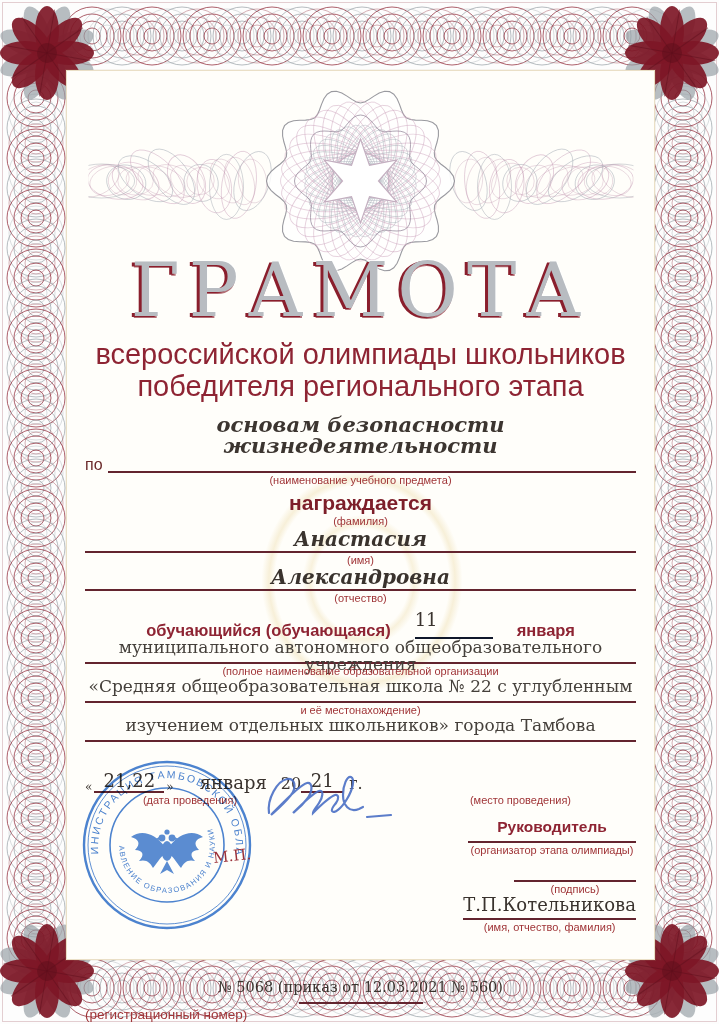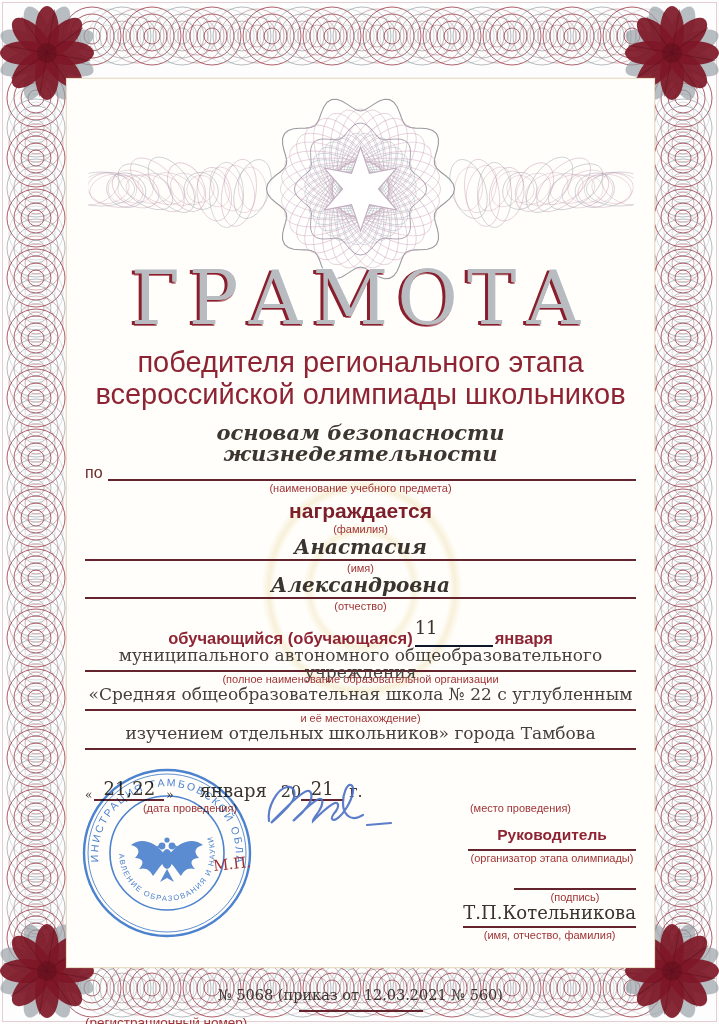--- a/index.html
+++ b/index.html
@@ -1,19 +1,19 @@
 <!DOCTYPE html>
 <html><head>
 <meta charset="utf-8">
 <style>
   html,body{margin:0;padding:0;background:#ffffff;}
   .stage{position:relative;width:719px;height:1024px;overflow:hidden;background:#fdfdfd;
          font-family:"Liberation Sans",sans-serif;}
   #border-svg{position:absolute;left:0;top:0;pointer-events:none;}
-  .paper{position:absolute;left:66px;top:78px;width:587px;height:888px;background:#fffefa;
+  .paper{position:absolute;left:66px;top:70px;width:587px;height:888px;background:#fffefa;
          border:1px solid #eadfc6;box-shadow:0 0 0 1px rgba(190,170,130,.12);}
   .watermark{position:absolute;left:140px;top:330px;width:310px;height:360px;pointer-events:none;
      background:
        radial-gradient(ellipse 150px 165px at 50% 50%, rgba(238,222,176,0) 58%, rgba(238,222,176,.45) 62%, rgba(238,222,176,0) 67%),
        radial-gradient(ellipse 90px 100px at 50% 50%, rgba(238,222,176,0) 52%, rgba(238,222,176,.4) 58%, rgba(238,222,176,0) 66%);}
   .rosette{position:absolute;left:50%;top:15px;transform:translateX(-50%);pointer-events:none;}
   .content{position:absolute;left:0;top:0;right:0;bottom:0;padding:0 18px;}
 
   .title{margin-top:184px;text-align:center;font-family:"DejaVu Serif",serif;font-weight:400;
          font-size:74px;line-height:.95;color:#b8bcc1;letter-spacing:9px;
@@ -25,21 +25,21 @@
   .po-word{font-size:16px;color:#6b2a2a;padding-right:5px;line-height:1;}
   .po-line{flex:1;border-bottom:2px solid #63242e;height:8px;}
   .small-label{text-align:center;font-size:11px;color:#a03538;line-height:1.2;margin-top:1px;}
   .award-word{margin-top:4px;text-align:center;font-size:21px;font-weight:600;color:#7d1f2a;line-height:1.1;}
 
   .field{margin-top:0;}
   .field .value{text-align:center;font-family:"DejaVu Serif",serif;font-style:italic;font-weight:bold;
         font-size:20px;color:#3a332e;line-height:1;height:21px;border-bottom:2px solid #63242e;padding-bottom:1px;}
   .field.school .value{font-style:normal;font-weight:400;font-size:17px;color:#45403b;height:22px;}
 
-  .class-row{margin-top:6px;display:flex;justify-content:center;align-items:flex-end;gap:2px;
+  .class-row{margin-top:6px;display:flex;justify-content:center;align-items:flex-end;gap:24px;
         font-weight:bold;color:#8e2433;font-size:16.5px;line-height:1.1;}
   .class-blank{width:78px;border-bottom:2px solid #0f172a;text-align:left;font-family:"DejaVu Serif",serif;
         font-weight:400;color:#3a332e;font-size:18px;line-height:1;padding-bottom:8px;}
 
   .date-block{margin-top:30px;}
   .d-row1{display:flex;align-items:flex-end;font-family:"DejaVu Serif",serif;font-size:18px;color:#3a332e;}
   .q{font-size:12px;color:#3a332e;line-height:1;padding:0 2px 0 0;}
   .q.close{padding:0 0 0 2px;}
   .blank{border-bottom:2px solid #63242e;text-align:center;line-height:1;padding-bottom:1px;}
   .day-blank{width:70px;font-size:18px;}
@@ -958,22 +958,22 @@
           <ellipse rx="56" ry="19" fill="none" stroke="#a7aeb7" stroke-width="0.8" opacity="0.55" transform="rotate(175)"></ellipse>
         </g>
         <path d="M66.0,0.0L65.4,3.4L63.7,6.7L61.1,9.7L58.1,12.3L55.1,14.8L52.4,17.0L50.5,19.4L49.5,22.0L49.1,25.0L49.4,28.5L49.8,32.3L50.0,36.4L49.7,40.3L48.7,43.8L46.7,46.7L43.8,48.7L40.3,49.7L36.4,50.0L32.3,49.8L28.5,49.4L25.0,49.1L22.0,49.5L19.4,50.5L17.0,52.4L14.8,55.1L12.3,58.1L9.7,61.1L6.7,63.7L3.4,65.4L0.0,66.0L-3.4,65.4L-6.7,63.7L-9.7,61.1L-12.3,58.1L-14.8,55.1L-17.0,52.4L-19.4,50.5L-22.0,49.5L-25.0,49.1L-28.5,49.4L-32.3,49.8L-36.4,50.0L-40.3,49.7L-43.8,48.7L-46.7,46.7L-48.7,43.8L-49.7,40.3L-50.0,36.4L-49.8,32.3L-49.4,28.5L-49.1,25.0L-49.5,22.0L-50.5,19.4L-52.4,17.0L-55.1,14.8L-58.1,12.3L-61.1,9.7L-63.7,6.7L-65.4,3.4L-66.0,0.0L-65.4,-3.4L-63.7,-6.7L-61.1,-9.7L-58.1,-12.3L-55.1,-14.8L-52.4,-17.0L-50.5,-19.4L-49.5,-22.0L-49.1,-25.0L-49.4,-28.5L-49.8,-32.3L-50.0,-36.4L-49.7,-40.3L-48.7,-43.8L-46.7,-46.7L-43.8,-48.7L-40.3,-49.7L-36.4,-50.0L-32.3,-49.8L-28.5,-49.4L-25.0,-49.1L-22.0,-49.5L-19.4,-50.5L-17.0,-52.4L-14.8,-55.1L-12.3,-58.1L-9.7,-61.1L-6.7,-63.7L-3.4,-65.4L-0.0,-66.0L3.4,-65.4L6.7,-63.7L9.7,-61.1L12.3,-58.1L14.8,-55.1L17.0,-52.4L19.4,-50.5L22.0,-49.5L25.0,-49.1L28.5,-49.4L32.3,-49.8L36.4,-50.0L40.3,-49.7L43.8,-48.7L46.7,-46.7L48.7,-43.8L49.7,-40.3L50.0,-36.4L49.8,-32.3L49.4,-28.5L49.1,-25.0L49.5,-22.0L50.5,-19.4L52.4,-17.0L55.1,-14.8L58.1,-12.3L61.1,-9.7L63.7,-6.7L65.4,-3.4L66.0,-0.0Z" fill="none" stroke="#9b8ea0" stroke-width="1" opacity="0.8"></path>
         <path d="M0.0,-42.0L9.0,-15.6L36.4,-21.0L18.0,0.0L36.4,21.0L9.0,15.6L0.0,42.0L-9.0,15.6L-36.4,21.0L-18.0,0.0L-36.4,-21.0L-9.0,-15.6Z" fill="#ffffff" stroke="#c4afc0" stroke-width="1.2"></path>
       </svg>
 
     <div class="content">
       <div class="title">ГРАМОТА</div>
 
       <div class="subtitle">
+        <div>всероссийской олимпиады школьников</div>
         <div>победителя регионального этапа</div>
-        <div>всероссийской олимпиады школьников</div>
       </div>
 
       <div class="subject-value">основам безопасности жизнедеятельности</div>
       <div class="po-row">
         <span class="po-word">по</span>
         <span class="po-line"></span>
       </div>
       <div class="small-label">(наименование учебного предмета)</div>
 
       <div class="award-word">награждается</div>

